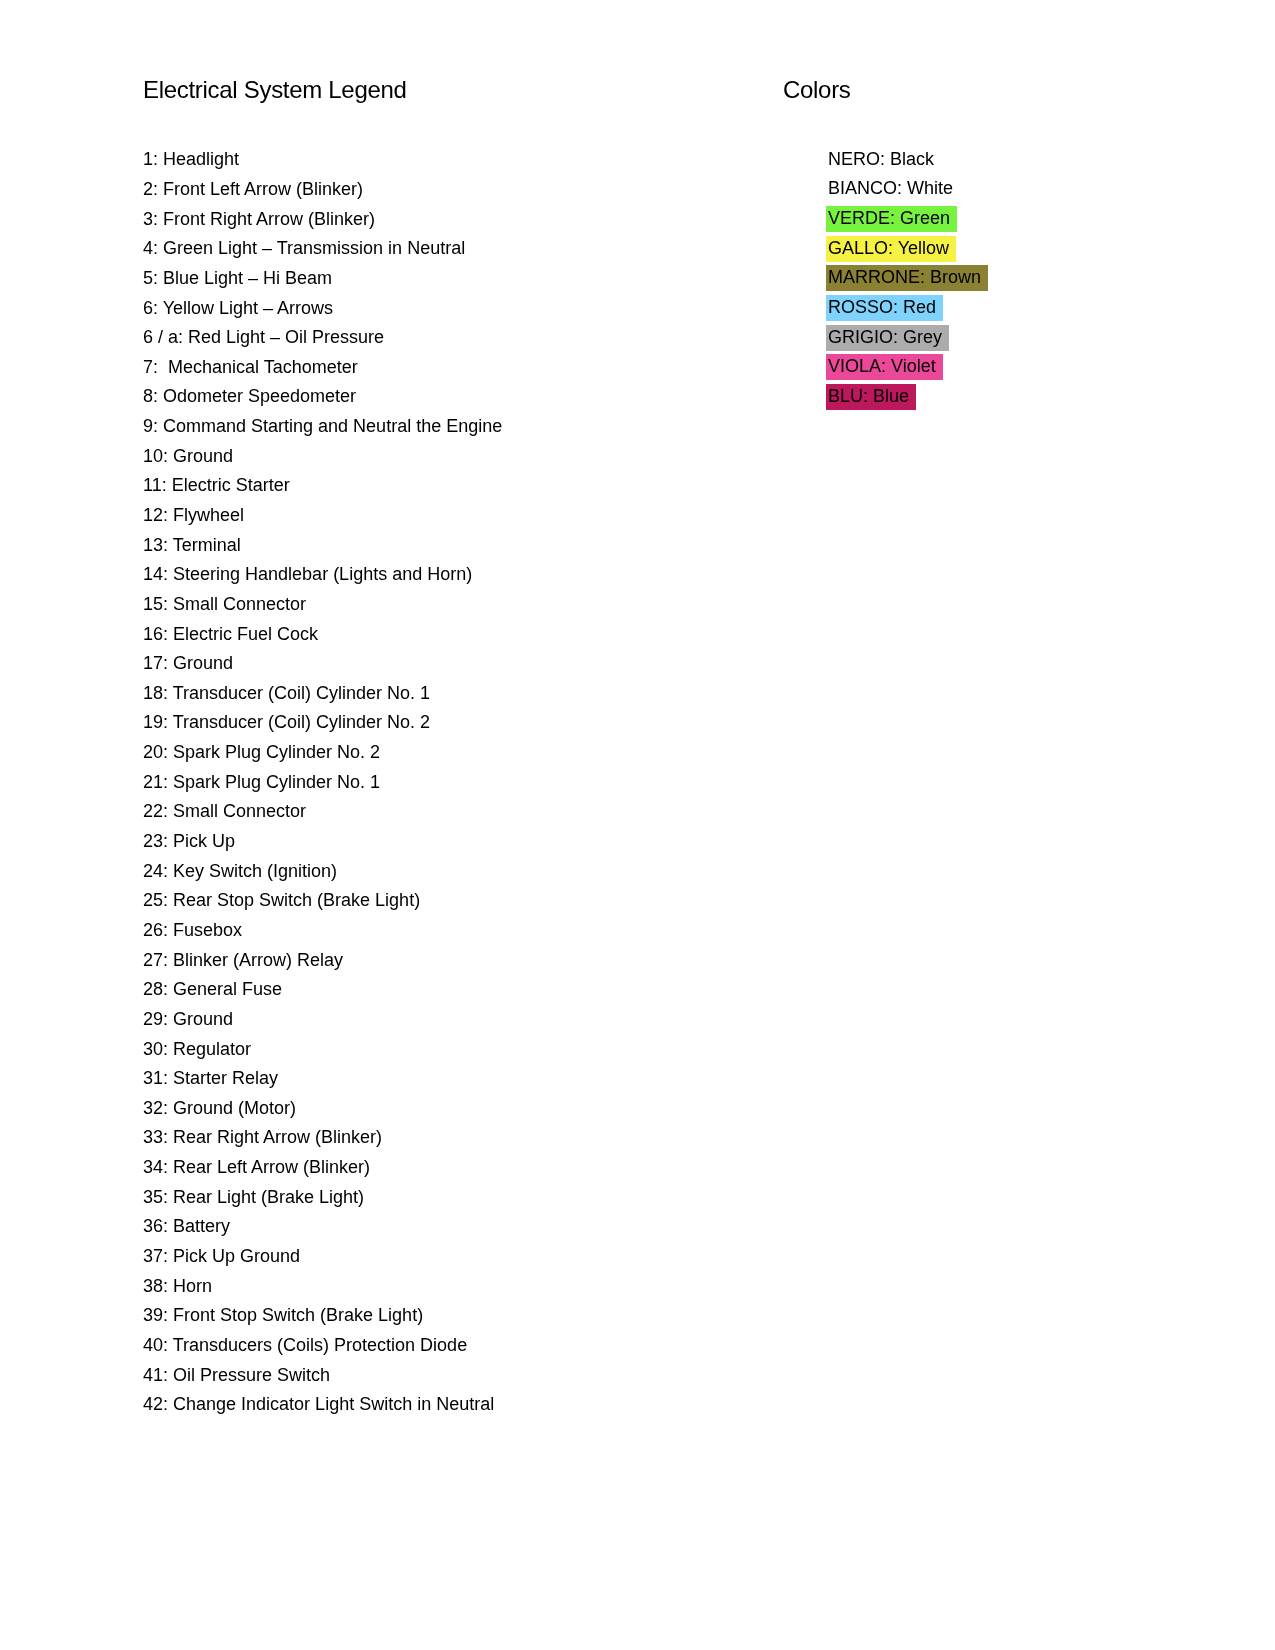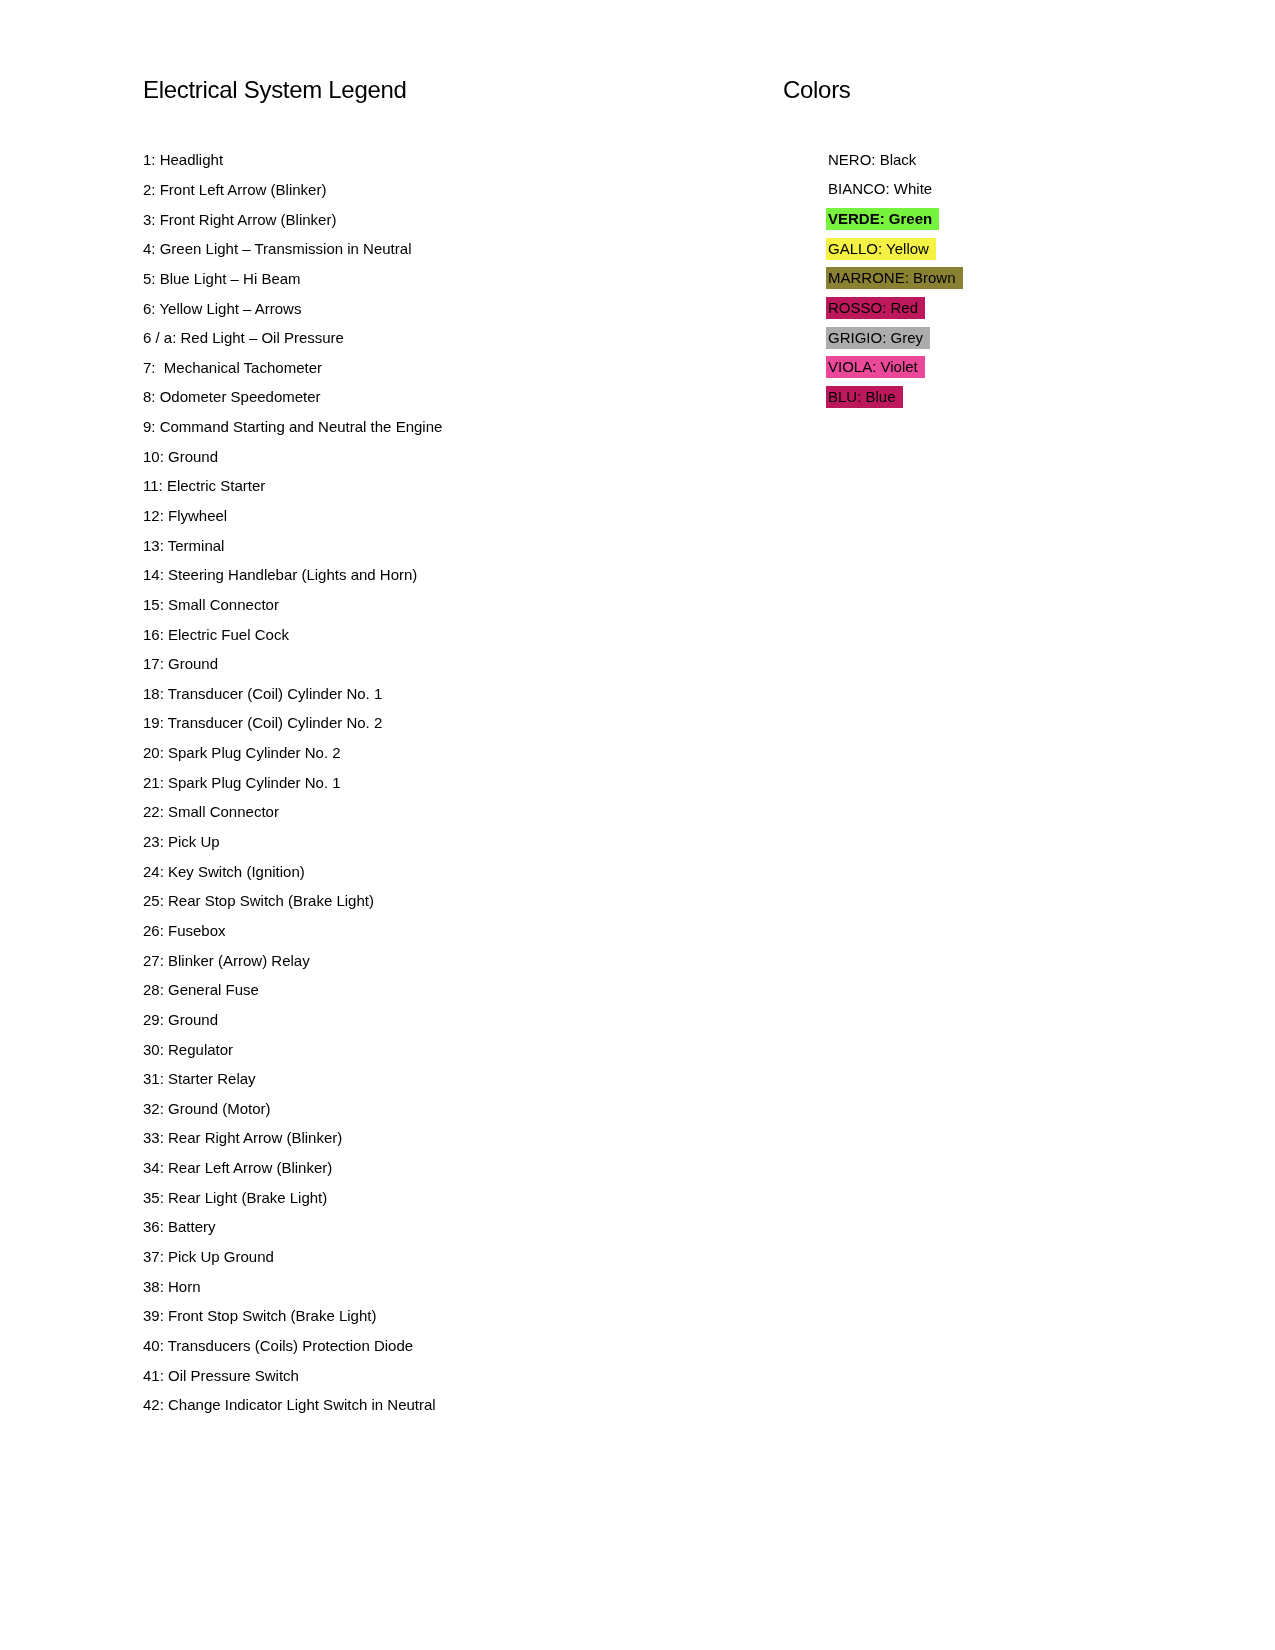--- a/index.html
+++ b/index.html
@@ -24,21 +24,21 @@
     line-height: 1.2;
     font-weight: 400;
     letter-spacing: -0.3px;
     white-space: pre;
   }
   #legend-title { left: 143px; }
   #colors-title { left: 783px; }
   .list {
     position: absolute;
     top: 145px;
-    font-size: 15px;
+    font-size: 18px;
   }
   #legend-list { left: 143px; }
   #colors-list { left: 826px; }
   .row {
     height: 29.65px;
     display: flex;
     align-items: center;
     white-space: pre;
   }
   .hl {
@@ -93,21 +93,21 @@
       <div class="row">37: Pick Up Ground</div>
       <div class="row">38: Horn</div>
       <div class="row">39: Front Stop Switch (Brake Light)</div>
       <div class="row">40: Transducers (Coils) Protection Diode</div>
       <div class="row">41: Oil Pressure Switch</div>
       <div class="row">42: Change Indicator Light Switch in Neutral</div>
     </div>
   <div class="list" id="colors-list">
       <div class="row"><span class="hl">NERO: Black</span></div>
       <div class="row"><span class="hl">BIANCO: White</span></div>
-      <div class="row"><span class="hl" style="background: rgb(119, 242, 63); font-weight: bold;">VERDE: Green</span></div>
+      <div class="row"><span class="hl" style="background: rgb(119, 242, 63);">VERDE: Green</span></div>
       <div class="row"><span class="hl" style="background: rgb(246, 242, 67);">GALLO: Yellow</span></div>
       <div class="row"><span class="hl" style="background: rgb(139, 129, 50); text-align: center;">MARRONE: Brown</span></div>
-      <div class="row"><span class="hl" style="background: #be185d; text-align: right;">ROSSO: Red</span></div>
+      <div class="row"><span class="hl" style="background: #7dd3fc; text-align: right;">ROSSO: Red</span></div>
       <div class="row"><span class="hl" style="background: rgb(172, 172, 172);">GRIGIO: Grey</span></div>
       <div class="row"><span class="hl" style="background: #ec4899;">VIOLA: Violet</span></div>
       <div class="row"><span class="hl" style="background: #be185d;">BLU: Blue</span></div>
     </div>
 </div>
 
 </body></html>

